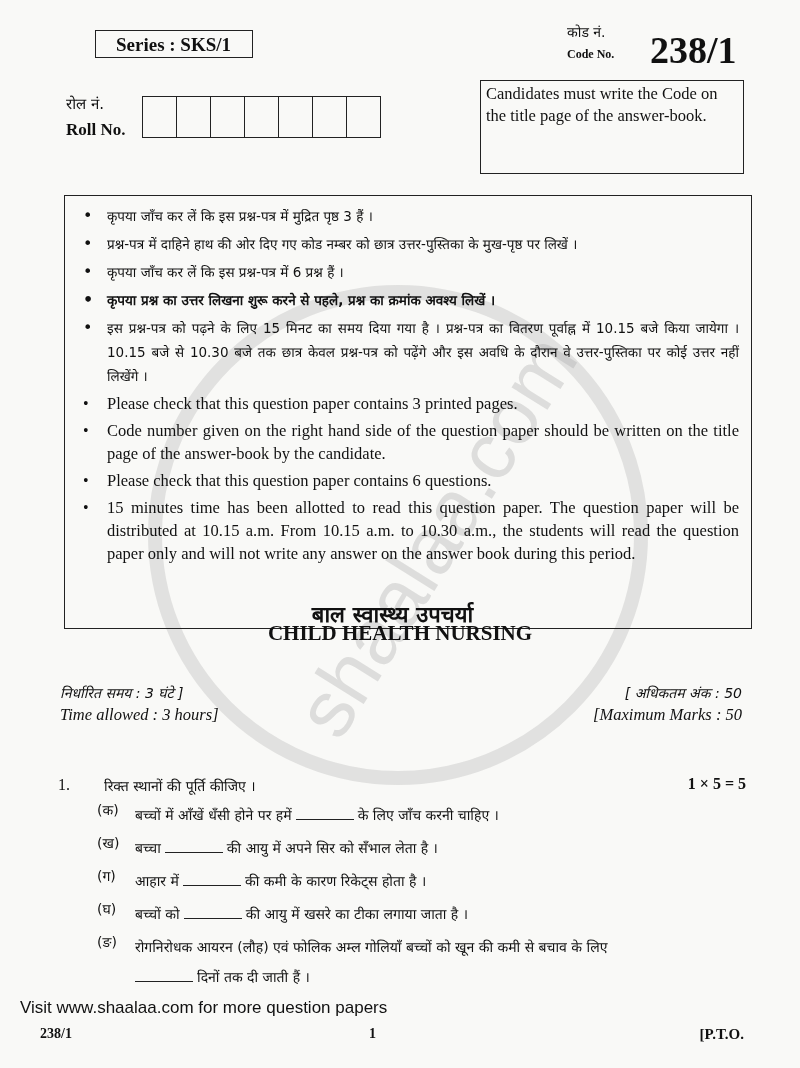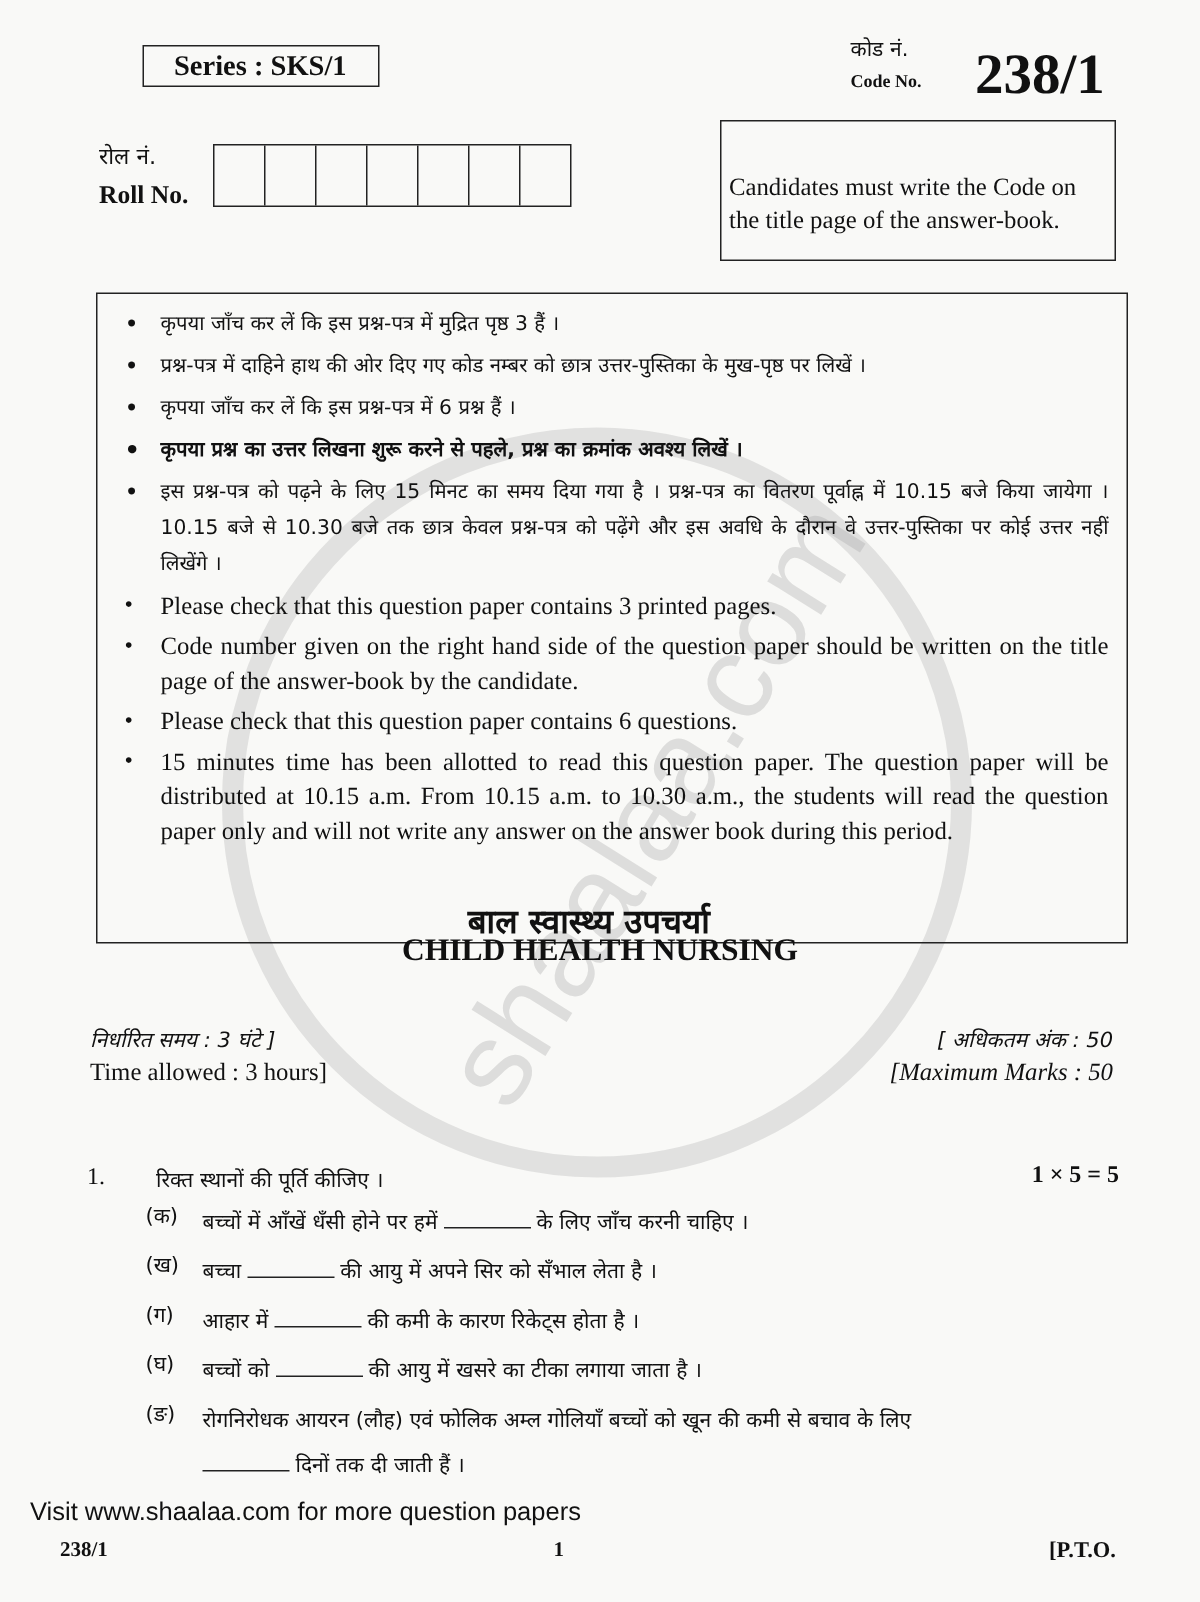--- a/index.html
+++ b/index.html
@@ -22,40 +22,40 @@
   .roll-cell { width: 33px; height: 40px; border-right: 1.5px solid #222; }
   .roll-cell:last-child { border-right: none; }
   .code-hi { left: 567px; top: 22px; font-size: 14px; font-family: "DejaVu Sans", sans-serif; }
   .code-en { left: 567px; top: 47px; font-size: 12px; font-weight: bold; }
   .code-num { left: 650px; top: 28px; font-size: 38px; font-weight: bold; }
   .code-box {
     left: 480px; top: 80px; width: 264px; height: 94px; box-sizing: border-box;
     border: 1.5px solid #222; padding: 2px 5px; font-size: 15px; line-height: 21px;
   }
   .code-box .hi { font-family: "DejaVu Sans", sans-serif; font-size: 13.5px; line-height: 21px; }
-  .code-box .en { font-size: 16.5px; line-height: 22px; margin-top: 31px; }
+  .code-box .en { font-size: 16.5px; line-height: 22px; }
   .instr-box {
     left: 64px; top: 195px; width: 688px; height: 434px; box-sizing: border-box;
     border: 1.5px solid #222; padding: 8px 12px 0 18px;
   }
   .instr-list { list-style: none; margin: 0; padding: 0; }
   .instr-list li { position: relative; padding-left: 24px; margin-bottom: 4px; text-align: justify; }
   .instr-list li::before {
     content: "\2022"; position: absolute; left: 0; top: 0; font-size: 16px;
   }
   .instr-list li.hi { font-family: "DejaVu Sans", sans-serif; font-size: 13.5px; line-height: 24px; }
   .instr-list li.en { font-size: 16.5px; line-height: 23px; }
   .instr-list li.bold { font-weight: bold; }
   .title-hi {
     left: 0; width: 785px; top: 598px; text-align: center;
     font-family: "DejaVu Sans", sans-serif; font-size: 22px; font-weight: bold;
   }
   .title-en { left: 0; width: 800px; top: 621px; text-align: center; font-size: 21px; font-weight: bold; }
   .time-hi { left: 60px; top: 683px; font-family: "DejaVu Sans", sans-serif; font-style: italic; font-size: 14px; }
-  .time-en { left: 60px; top: 705px; font-size: 16.5px; }
+  .time-en { left: 60px; top: 705px; font-style: italic; font-size: 16.5px; }
   .marks-hi { right: 58px; top: 683px; font-family: "DejaVu Sans", sans-serif; font-style: italic; font-size: 14px; text-align: right; }
   .marks-en { right: 58px; top: 705px; font-style: italic; font-size: 16.5px; text-align: center; }
   .q-num { left: 58px; top: 776px; font-size: 16px; }
   .q-text { left: 104px; top: 776px; font-family: "DejaVu Sans", sans-serif; font-size: 14px; }
   .q-marks { right: 54px; top: 775px; font-size: 16px; font-weight: bold; text-align: right; }
   .sub {
     left: 97px; font-family: "DejaVu Sans", sans-serif; font-size: 14px; display: flex;
   }
   .sub .lbl { width: 38px; }
   .sub .body { width: 620px; line-height: 30px; text-align: justify; }

